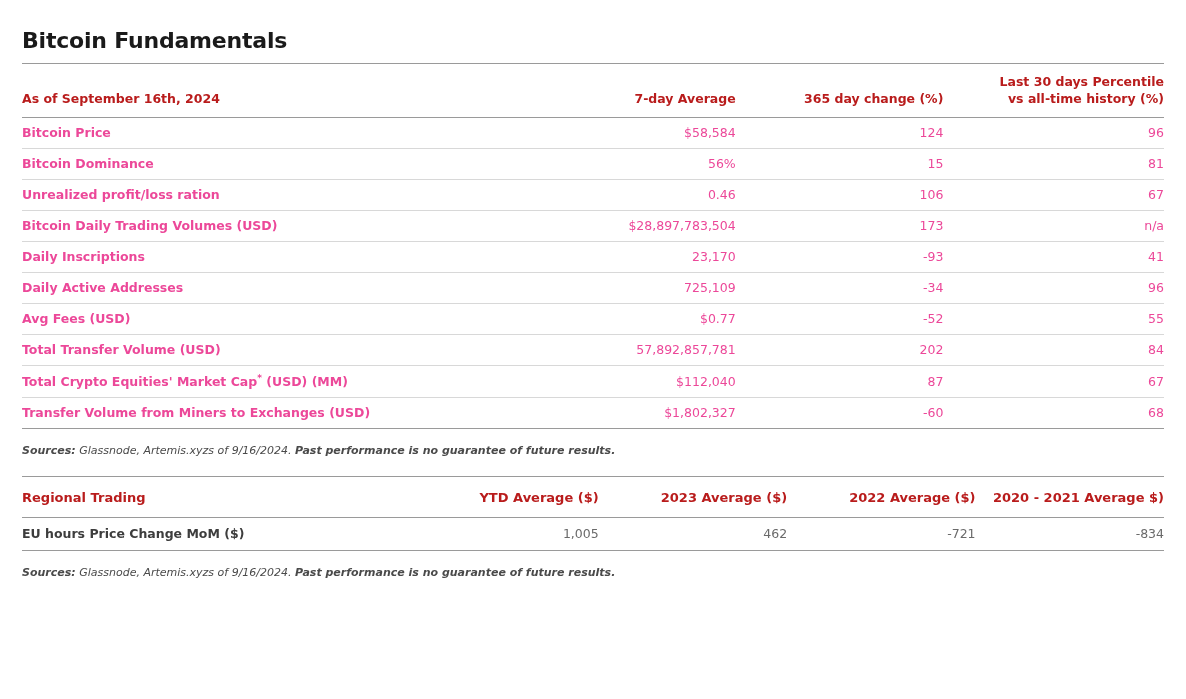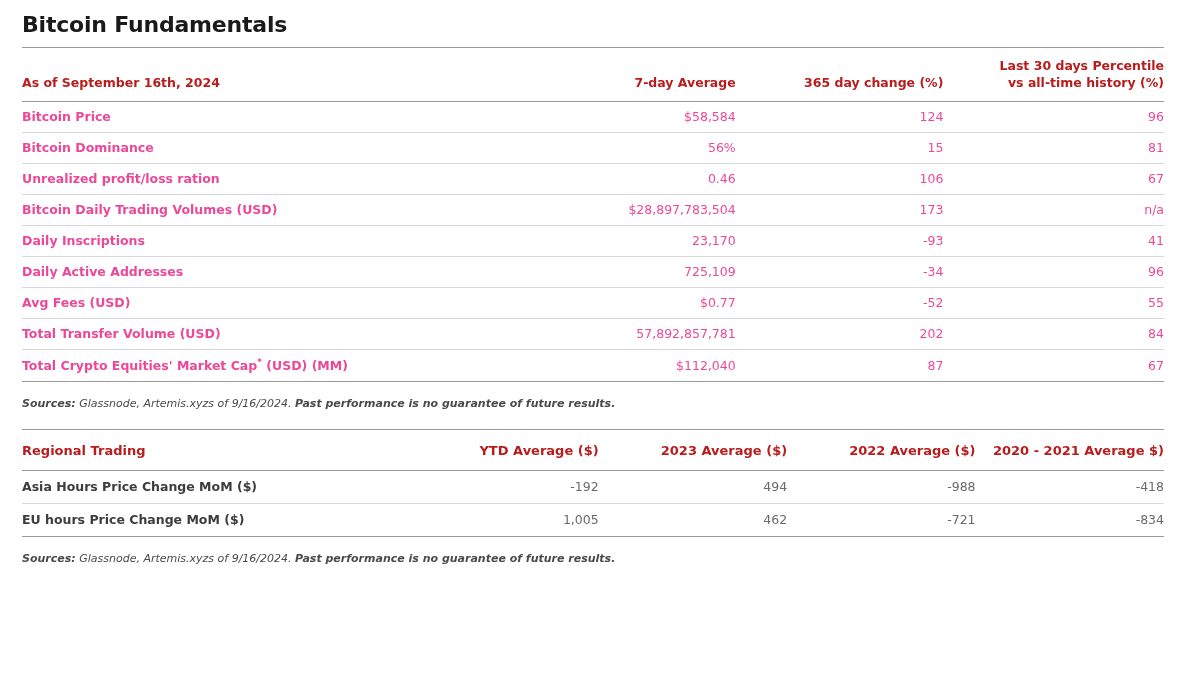--- a/index.html
+++ b/index.html
@@ -12,21 +12,21 @@
     height: 699px;
     font-family: "DejaVu Sans", "Liberation Sans", sans-serif;
     color: #3a3a3a;
     overflow: hidden;
   }
   .page {
     position: relative;
     width: 1186px;
     height: 699px;
     box-sizing: border-box;
-    padding: 0 22px;
+    padding: 16px 22px;
   }
   .page-title {
     font-size: 22px;
     font-weight: bold;
     color: #1a1a1a;
     letter-spacing: -0.2px;
     padding-top: 12px;
     padding-bottom: 10px;
     margin: 0;
   }
@@ -193,20 +193,26 @@
         <td class="num">57,892,857,781</td>
         <td class="num">202</td>
         <td class="num">84</td>
       </tr>
       <tr>
         <td class="lbl"><span>Total Crypto Equities' Market Cap</span><span class="sup">*</span><span> (USD) (MM)</span></td>
         <td class="num">$112,040</td>
         <td class="num">87</td>
         <td class="num">67</td>
       </tr>
+      <tr>
+        <td class="lbl">Transfer Volume from Miners to Exchanges (USD)</td>
+        <td class="num">$1,802,327</td>
+        <td class="num">-60</td>
+        <td class="num">68</td>
+      </tr>
     </tbody>
   </table>
 
   <div class="sources">
     <b>Sources:</b><span> Glassnode, Artemis.xyzs of 9/16/2024. </span><b>Past performance is no guarantee of future results.</b>
   </div>
 
   <div class="spacer-a"></div>
 
   <table class="regional-table rule-top">
@@ -221,27 +227,20 @@
       <tr>
         <th class="lbl">Regional Trading</th>
         <th class="num">YTD Average ($)</th>
         <th class="num">2023 Average ($)</th>
         <th class="num">2022 Average ($)</th>
         <th class="num">2020 - 2021 Average $)</th>
       </tr>
     </thead>
     <tbody>
       <tr>
-        <td class="lbl">Asia Hours Price Change MoM ($)</td>
-        <td class="num">-192</td>
-        <td class="num">494</td>
-        <td class="num">-988</td>
-        <td class="num">-418</td>
-      </tr>
-      <tr>
         <td class="lbl">EU hours Price Change MoM ($)</td>
         <td class="num">1,005</td>
         <td class="num">462</td>
         <td class="num">-721</td>
         <td class="num">-834</td>
       </tr>
     </tbody>
   </table>
 
   <div class="sources">

